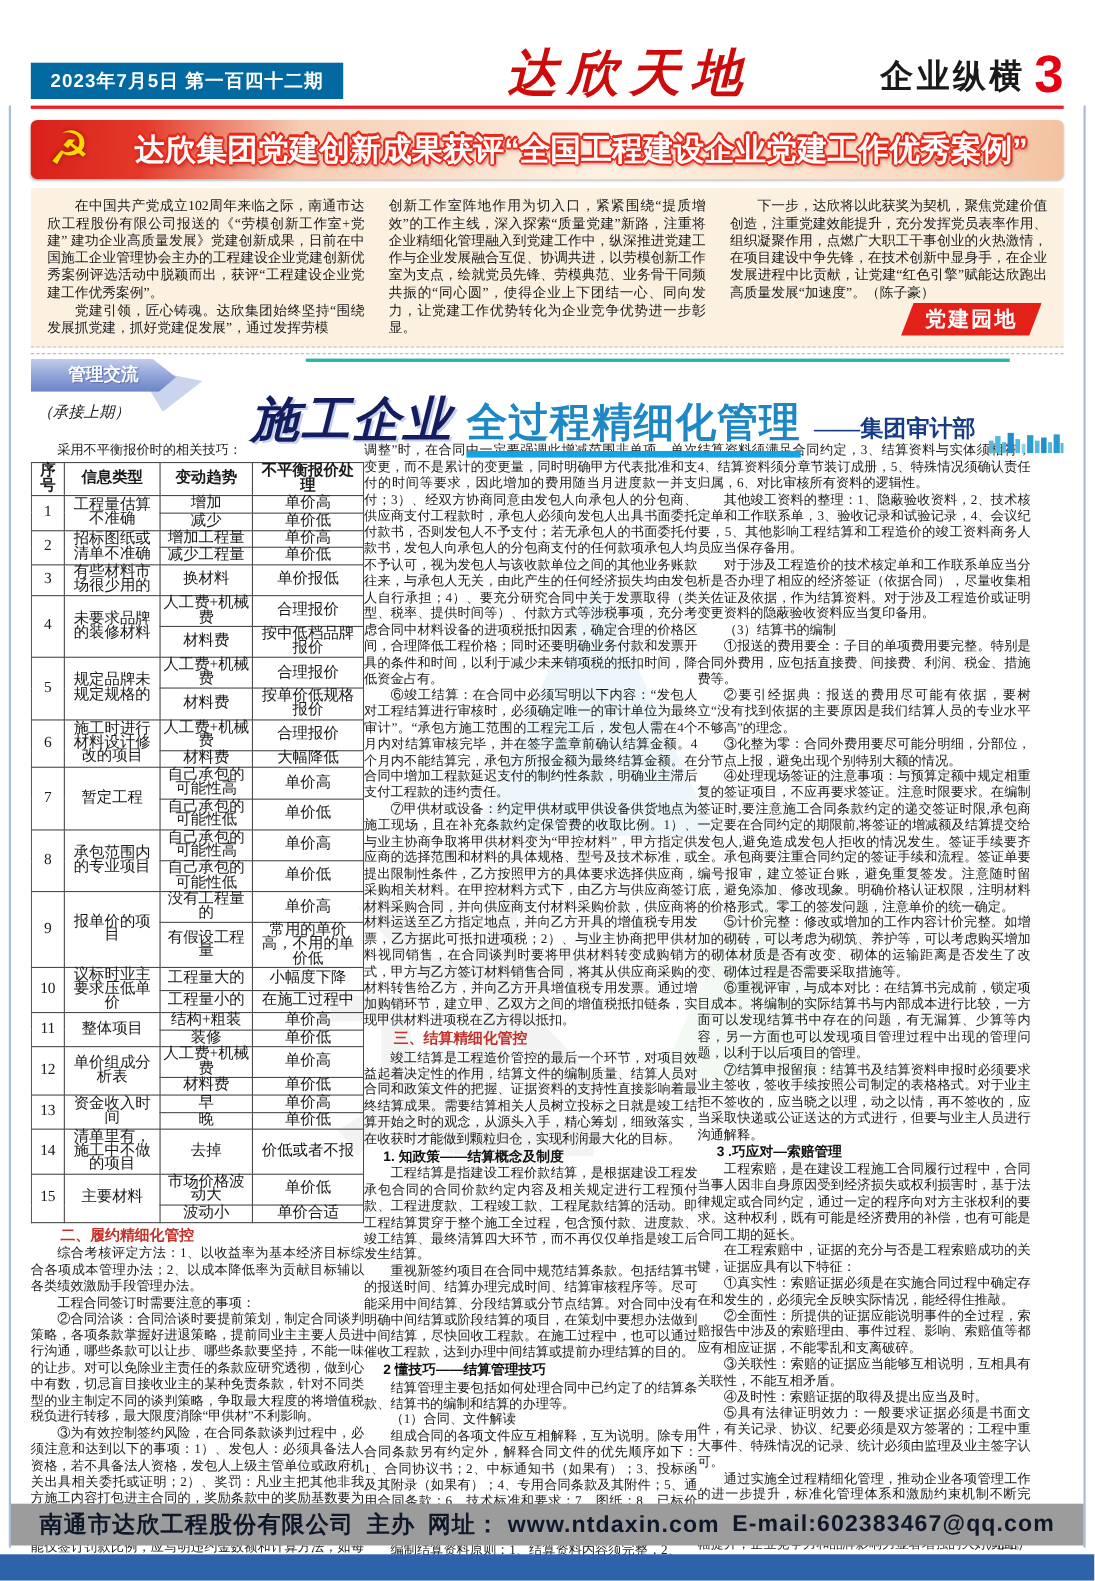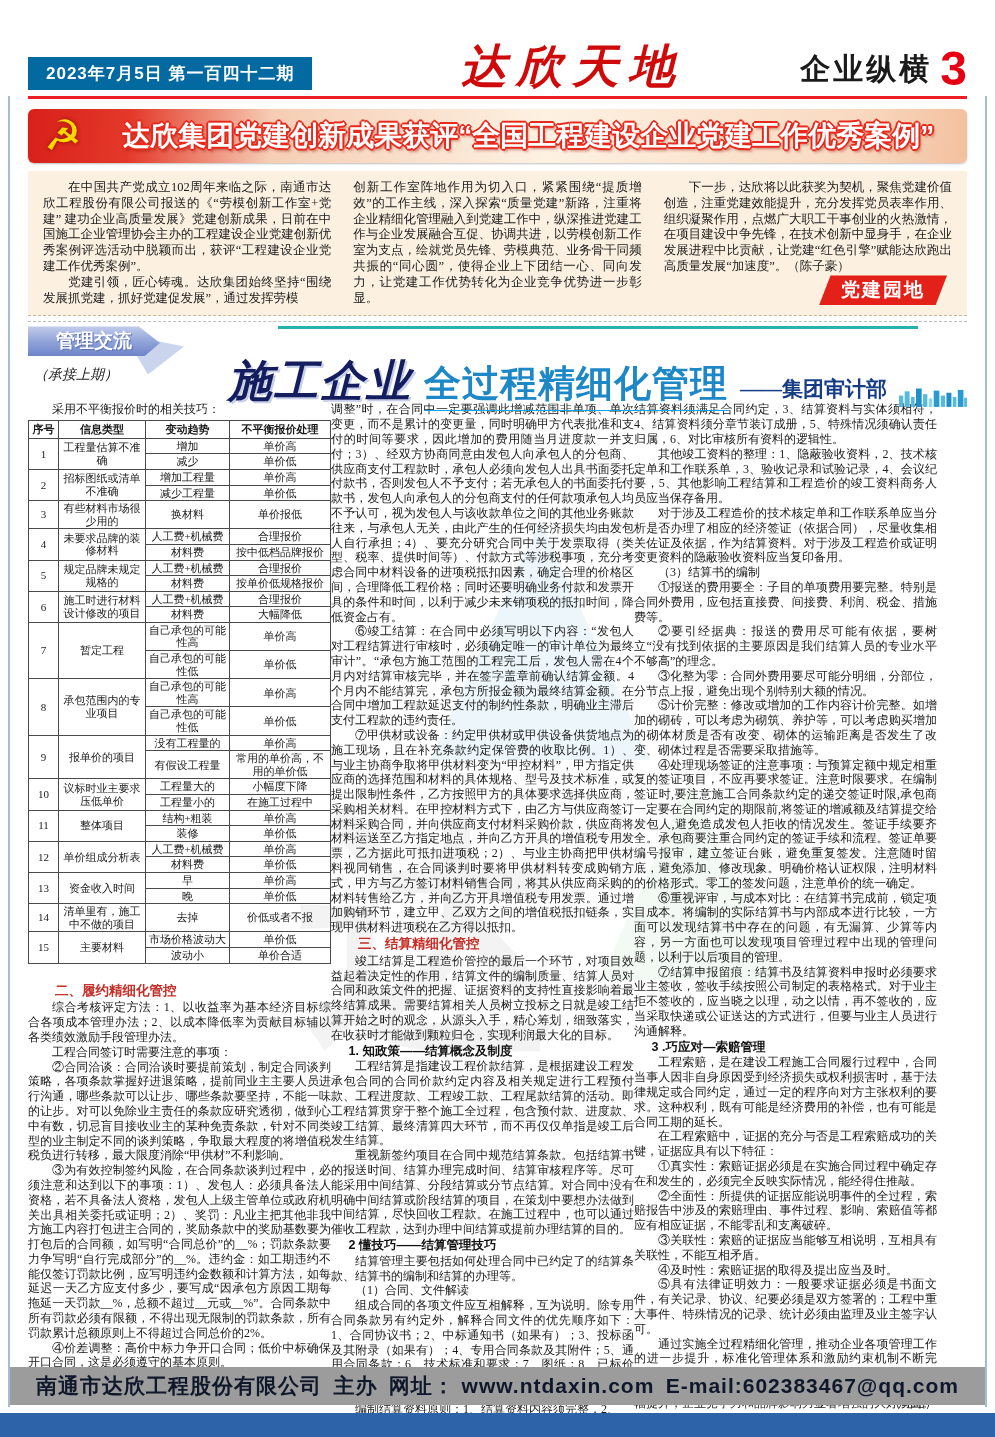--- a/index.html
+++ b/index.html
@@ -43,51 +43,51 @@
   .lead-col p.noind{text-indent:0;}
   .lead-tag{position:absolute;right:20px;bottom:10px;background:#e32119;color:#fff;
     font-family:"Liberation Sans","DejaVu Sans",sans-serif;font-size:19px;font-weight:bold;
     padding:2px 22px;letter-spacing:2px;
     clip-path:polygon(9% 0,100% 0,91% 100%,0 100%);}
   .dash-sep{border-top:1px dashed #bdbdbd;margin:5px 0 0 0;}
 
   
   .sec2{position:relative;margin-top:4px;height:74px;}
   .mgmt-badge{position:absolute;left:0;top:0;width:132px;height:30px;line-height:30px;text-align:center;
-    color:#fff;font-family:"Liberation Sans","DejaVu Sans",sans-serif;font-size:19px;font-weight:bold;
+    color:#fff;font-family:"Liberation Sans","DejaVu Sans",sans-serif;font-size:16px;font-weight:bold;
     background:linear-gradient(180deg,#c3cdec 0%,#8ea2d8 55%,#6d84c8 100%);
     clip-path:polygon(0 0,84% 0,100% 55%,88% 100%,0 100%);text-shadow:1px 1px 1px #5a6eae;}
   .badge-shadow{position:absolute;left:96px;top:8px;width:60px;height:40px;background:#9fb0de;opacity:.55;
     clip-path:polygon(0 0,100% 30%,40% 100%);}
   .continued{position:absolute;left:6px;top:40px;font-size:14px;font-style:italic;}
   .title-wrap{margin-left:200px;}
   .teal-rule{height:3px;background:#25b4ac;width:640px;margin:0 auto 3px auto;}
   .title-line{display:flex;align-items:baseline;justify-content:center;gap:12px;white-space:nowrap;margin-top:23px;}
   .t-em{color:#141e5e;font-size:44px;font-weight:bold;font-style:italic;letter-spacing:2px;
     font-family:"Liberation Sans","DejaVu Sans",sans-serif;text-shadow:2px 2px 0 #c8cfe8;}
   .t-main{color:#1e88c7;font-size:37px;font-weight:bold;letter-spacing:1px;
-    border-bottom:1px solid #0ea5e9;padding-bottom:1px;}
+    border-bottom:6px solid #0ea5e9;padding-bottom:1px;}
   .t-author{color:#173c86;font-size:21px;font-weight:bold;}
   .skyline{align-self:flex-end;}
 
   
   .cols{display:flex;margin-top:2px;}
   .bodycol{width:303px;height:1012px;overflow:hidden;text-align:justify;
     font-size:12px;line-height:14.8px;}
   .bodycol p{margin:0;text-indent:2em;}
   .bodycol p.noind{text-indent:0;}
   .colhead{color:#c53028;font-size:13.5px;margin:2px 0;text-indent:2em;
     font-family:"Liberation Sans","DejaVu Sans",sans-serif;font-weight:bold;}
   .subhead{font-size:12.5px;margin:1px 0;text-indent:1.4em;color:#111;
     font-family:"Liberation Sans","DejaVu Sans",sans-serif;font-weight:bold;}
   .endline{text-align:right;text-indent:0 !important;margin-top:-14.8px !important;}
 
   
-  table.pricing{width:100%;border-collapse:collapse;margin:3px 0 20px 0;
-    font-size:11px;line-height:12.6px;}
+  table.pricing{width:100%;border-collapse:collapse;margin:3px 0 4px 0;
+    font-size:14px;line-height:12.6px;}
   table.pricing th,table.pricing td{border:1px solid #4a4a4a;text-align:center;padding:1px 2px;}
   table.pricing th{font-weight:bold;padding:2px;}
   th.c-no{width:25px;} th.c-type{width:82px;} th.c-proc{width:96px;}
 
   
   .footer-bar{position:absolute;left:10px;right:10px;bottom:32px;height:38px;background:#9c9c9c;
     color:#0f172a;display:flex;align-items:center;justify-content:space-between;padding:0 26px;
     font-family:"Liberation Sans","DejaVu Sans",sans-serif;font-size:21px;font-weight:bold;letter-spacing:1px;}
 
   
@@ -351,22 +351,22 @@
         <p>编制结算资料原则：1、结算资料内容须完整，2、</p>
       </div>
     <div class="bodycol" id="bodycol-3">
         <p class="noind">结算资料须满足合同约定，3、结算资料与实体须相符，4、结算资料须分章节装订成册，5、特殊情况须确认责任归属，6、对比审核所有资料的逻辑性。</p>
         <p>其他竣工资料的整理：1、隐蔽验收资料，2、技术核定单和工作联系单，3、验收记录和试验记录，4、会议纪要，5、其他影响工程结算和工程造价的竣工资料商务人员应当保存备用。</p>
         <p>对于涉及工程造价的技术核定单和工作联系单应当分析是否办理了相应的经济签证（依据合同），尽量收集相关佐证及依据，作为结算资料。对于涉及工程造价或证明变更资料的隐蔽验收资料应当复印备用。</p>
         <p>（3）结算书的编制</p>
         <p>①报送的费用要全：子目的单项费用要完整。特别是合同外费用，应包括直接费、间接费、利润、税金、措施费等。</p>
         <p>②要引经据典：报送的费用尽可能有依据，要树立“没有找到依据的主要原因是我们结算人员的专业水平不够高”的理念。</p>
         <p>③化整为零：合同外费用要尽可能分明细，分部位，分节点上报，避免出现个别特别大额的情况。</p>
+        <p>④处理现场签证的注意事项：与预算定额中规定相重复的签证项目，不应再要求签证。注意时限要求。在编制签证时,要注意施工合同条款约定的递交签证时限,承包商一定要在合同约定的期限前,将签证的增减额及结算提交给发包人,避免造成发包人拒收的情况发生。签证手续要齐全。承包商要注重合同约定的签证手续和流程。签证单要编号报审，建立签证台账，避免重复签发。注意随时留底，避免添加、修改现象。明确价格认证权限，注明材料的价格形式。零工的签发问题，注意单价的统一确定。</p>
         <p>⑤计价完整：修改或增加的工作内容计价完整。如增加的砌砖，可以考虑为砌筑、养护等，可以考虑购买增加的砌体材质是否有改变、砌体的运输距离是否发生了改变、砌体过程是否需要采取措施等。</p>
-        <p>④处理现场签证的注意事项：与预算定额中规定相重复的签证项目，不应再要求签证。注意时限要求。在编制签证时,要注意施工合同条款约定的递交签证时限,承包商一定要在合同约定的期限前,将签证的增减额及结算提交给发包人,避免造成发包人拒收的情况发生。签证手续要齐全。承包商要注重合同约定的签证手续和流程。签证单要编号报审，建立签证台账，避免重复签发。注意随时留底，避免添加、修改现象。明确价格认证权限，注明材料的价格形式。零工的签发问题，注意单价的统一确定。</p>
         <p>⑥重视评审，与成本对比：在结算书完成前，锁定项目成本。将编制的实际结算书与内部成本进行比较，一方面可以发现结算书中存在的问题，有无漏算、少算等内容，另一方面也可以发现项目管理过程中出现的管理问题，以利于以后项目的管理。</p>
         <p>⑦结算申报留痕：结算书及结算资料申报时必须要求业主签收，签收手续按照公司制定的表格格式。对于业主拒不签收的，应当晓之以理，动之以情，再不签收的，应当采取快递或公证送达的方式进行，但要与业主人员进行沟通解释。</p>
         <h4 class="subhead">3 .巧应对—索赔管理</h4>
         <p>工程索赔，是在建设工程施工合同履行过程中，合同当事人因非自身原因受到经济损失或权利损害时，基于法律规定或合同约定，通过一定的程序向对方主张权利的要求。这种权利，既有可能是经济费用的补偿，也有可能是合同工期的延长。</p>
         <p>在工程索赔中，证据的充分与否是工程索赔成功的关键，证据应具有以下特征：</p>
         <p>①真实性：索赔证据必须是在实施合同过程中确定存在和发生的，必须完全反映实际情况，能经得住推敲。</p>
         <p>②全面性：所提供的证据应能说明事件的全过程，索赔报告中涉及的索赔理由、事件过程、影响、索赔值等都应有相应证据，不能零乱和支离破碎。</p>
         <p>③关联性：索赔的证据应当能够互相说明，互相具有关联性，不能互相矛盾。</p>
         <p>④及时性：索赔证据的取得及提出应当及时。</p>
         <p>⑤具有法律证明效力：一般要求证据必须是书面文件，有关记录、协议、纪要必须是双方签署的；工程中重大事件、特殊情况的记录、统计必须由监理及业主签字认可。</p>

